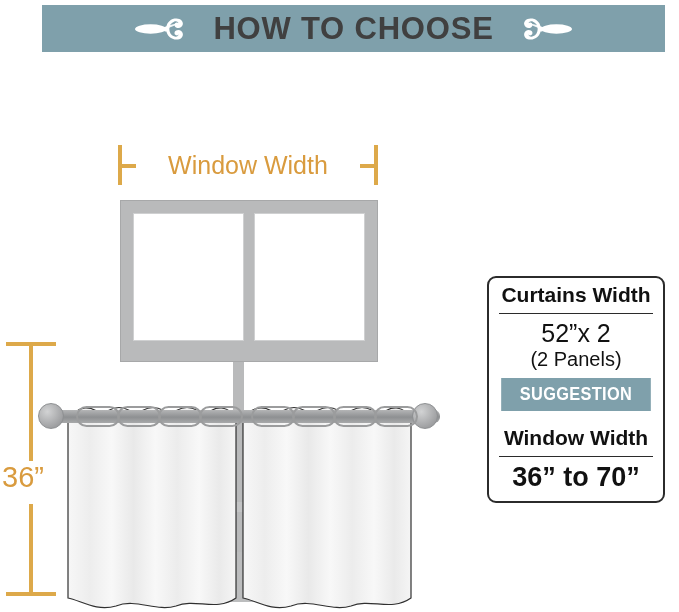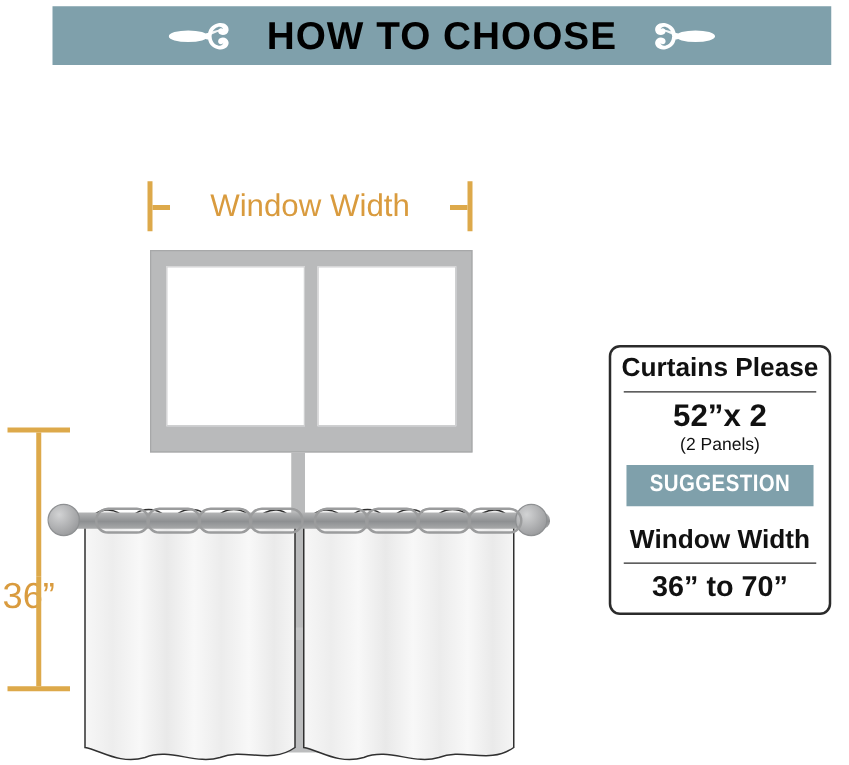--- a/index.html
+++ b/index.html
@@ -2,41 +2,41 @@
 <html><head>
 <meta charset="utf-8">
 <style>
   html,body{margin:0;padding:0;background:#ffffff;}
   body{width:679px;height:612px;position:relative;overflow:hidden;
        font-family:"Liberation Sans","DejaVu Sans",sans-serif;-webkit-font-smoothing:antialiased;}
 
   
   #banner{position:absolute;left:42px;top:5px;width:623px;height:47px;
           background:#7fa0ab;display:flex;align-items:center;justify-content:center;gap:26px;}
-  #banner-title{color:#000000;font-size:31px;font-weight:bold;letter-spacing:.8px;
+  #banner-title{color:#404040;font-size:31px;font-weight:bold;letter-spacing:.8px;
                 line-height:1;white-space:nowrap;}
   .orn{width:52px;height:34px;flex:0 0 auto;}
   .orn svg{display:block;width:100%;height:100%;}
 
   
   #scene{position:absolute;left:0;top:52px;width:679px;height:560px;}
 
   
   #width-dim{position:absolute;left:118px;top:93px;width:260px;height:42px;}
   #width-dim .cap{position:absolute;top:0;width:4px;height:40px;background:#dda94a;}
   #width-dim .cap.l{left:0;}
   #width-dim .cap.r{right:0;}
   #width-dim .arm{position:absolute;top:19px;height:4px;background:#dda94a;}
   #width-dim .arm.l{left:4px;width:14px;}
   #width-dim .arm.r{right:4px;width:14px;}
   #width-label{position:absolute;left:0;right:0;top:6px;text-align:center;
                color:#d99b3e;font-size:25px;line-height:28px;white-space:nowrap;}
 
   
-  #height-dim{position:absolute;left:0px;top:290px;width:66px;height:211px;}
+  #height-dim{position:absolute;left:0px;top:290px;width:66px;height:254px;}
   #height-dim .cap{position:absolute;left:6px;width:50px;height:4px;background:#dda94a;}
   #height-dim .cap.t{top:0;}
   #height-dim .cap.b{bottom:0;}
   #height-dim .bar{position:absolute;left:29px;width:4px;background:#dda94a;}
   #height-dim .bar.t{top:4px;height:115px;}
   #height-dim .bar.b{bottom:4px;height:88px;}
   #height-label{position:absolute;left:2px;top:118px;color:#d99b3e;font-size:29px;
                 line-height:34px;white-space:nowrap;}
 
   
@@ -71,27 +71,27 @@
   .grommet{position:absolute;width:44px;height:21px;border-radius:11px;
            border:2px solid #9b9c9d;box-sizing:border-box;background:transparent;}
 
   
   #card{position:absolute;left:487px;top:276px;width:178px;
         border:2px solid #2b2b2b;border-radius:9px;background:#ffffff;
         box-sizing:border-box;overflow:hidden;}
   #card .row{text-align:center;color:#111111;}
   #card .hdr{font-size:21px;font-weight:bold;padding:6px 4px 7px;line-height:1.05;}
   #card .rule{height:1px;background:#2b2b2b;margin:0 10px;}
-  #card .val{font-size:25px;font-weight:bold;padding:6px 4px 0;line-height:1.05;}
-  #card .sub{font-size:14px;padding:2px 4px 8px;line-height:1.1;}
+  #card .val{font-size:25px;font-weight:normal;padding:6px 4px 0;line-height:1.05;}
+  #card .sub{font-size:20px;padding:2px 4px 8px;line-height:1.1;}
   #card .band{background:#7fa0ab;color:#ffffff;font-size:19px;font-weight:bold;
               letter-spacing:.4px;text-align:center;padding:5px 4px 6px;
               transform:scaleX(.86);transform-origin:center;}
   #card .pad{height:10px;}
-  #card .val2{font-size:23px;font-weight:bold;padding:6px 4px 9px;line-height:1.05;}
+  #card .val2{font-size:27px;font-weight:bold;padding:6px 4px 9px;line-height:1.05;}
   #note{position:absolute;left:470px;top:490px;width:205px;text-align:center;
         color:#1d1d1d;font-size:13.5px;line-height:18px;}
 </style>
 </head>
 <body>
 
 <div id="banner">
   <span class="orn">
     <svg viewBox="0 0 100 64">
       <g fill="#ffffff">
@@ -188,21 +188,21 @@
   <div class="grommet" style="left:199px;top:354px;"></div>
 
   <div class="grommet" style="left:251px;top:354px;"></div>
   <div class="grommet" style="left:292px;top:354px;"></div>
   <div class="grommet" style="left:333px;top:354px;"></div>
   <div class="grommet" style="left:374px;top:354px;"></div>
 
 </div>
 
 <div id="card">
-  <div class="row hdr">Curtains Please</div>
+  <div class="row hdr">Curtains Width</div>
   <div class="rule"></div>
   <div class="row val">52”x 2</div>
   <div class="row sub">(2 Panels)</div>
   <div class="band">SUGGESTION</div>
   <div class="pad"></div>
   <div class="row hdr">Window Width</div>
   <div class="rule"></div>
   <div class="row val2">36” to 70”</div>
 </div>
 

